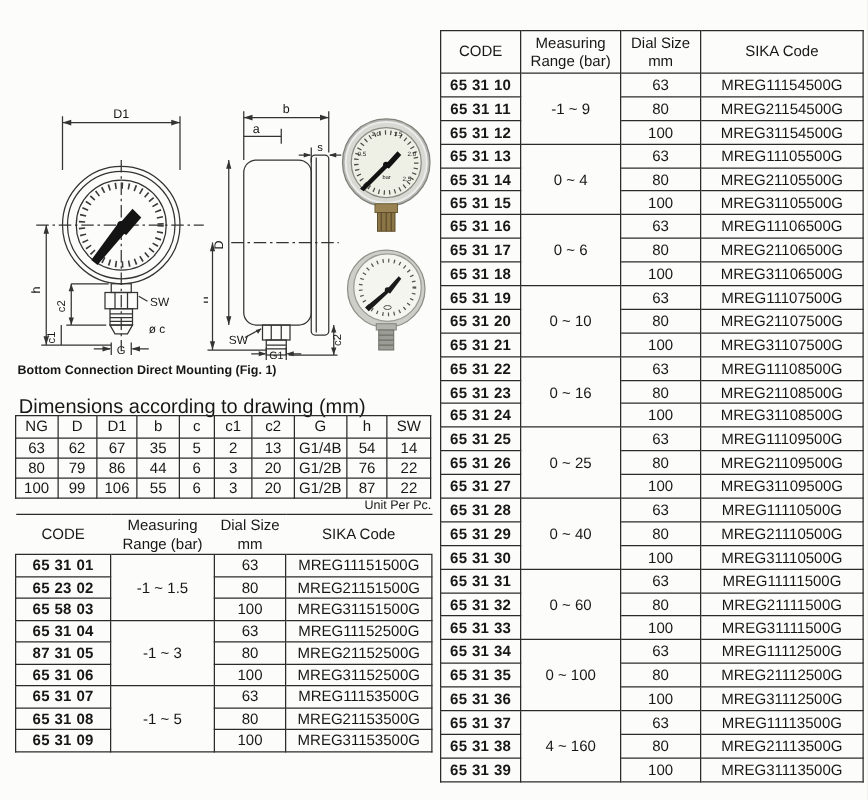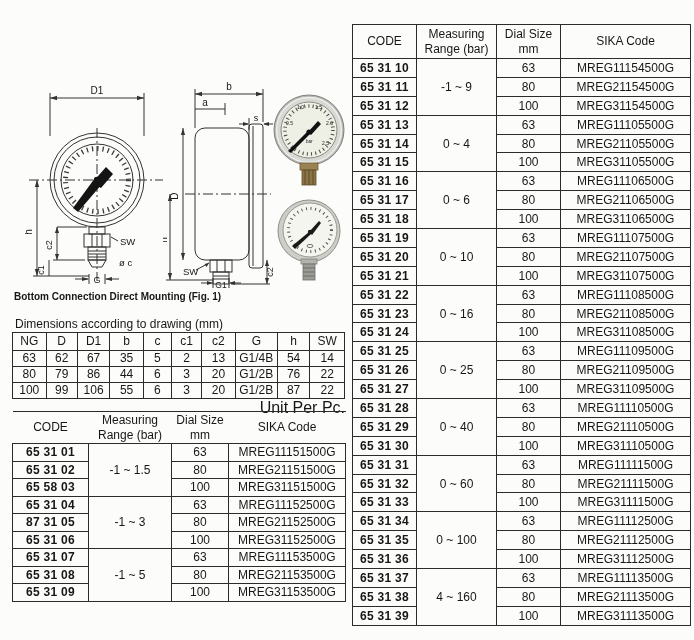--- a/index.html
+++ b/index.html
@@ -10,22 +10,22 @@
   .page{
     position:relative; width:694px; height:640px; margin:0 auto;
     background:var(--paper); color:var(--ink);
     font-family:"Liberation Sans", sans-serif; overflow:hidden;
   }
   .abs{position:absolute;}
   
   .title{left:37px; top:28px; font-size:18px; font-weight:700; font-style:italic; line-height:23px; letter-spacing:.2px;}
   
   .fig-caption{left:14px; top:291px; width:334px; font-size:10px; font-weight:700;}
-  .dims-caption{left:15px; top:317px; width:334px; font-size:12px;}
-  .unit-note{left:12px; top:399px; width:333px; font-size:16px; text-align:right;}
+  .dims-caption{left:15px; top:317px; width:334px; font-size:16px;}
+  .unit-note{left:12px; top:399px; width:333px; font-size:10px; text-align:right;}
   
   table{border-collapse:collapse; table-layout:fixed; color:var(--ink);}
   .dims{left:12px; top:332px; width:333px; font-size:12px;}
   .dims th,.dims td{border:1px solid var(--line); text-align:center; padding:0 1px; font-weight:400; height:15px; line-height:15px;margin-top:36px;}
   .dims th{height:17px;}
   .codes{font-size:12px;}
   .codes th,.codes td{border:1px solid var(--line); text-align:center; padding:0 2px; overflow:hidden; white-space:nowrap;}
   .codes thead th{font-weight:400; height:33px; line-height:1.2; vertical-align:middle;}
   .codes td{height:17px;}
   .codes .code-cell{font-weight:700; letter-spacing:.3px;margin-top:32px;}
@@ -296,21 +296,21 @@
       </tr>
     </thead>
     <tbody id="left-codes-body">
         <tr>
           <td class="code-cell">65 31 01</td>
           <td rowspan="3">-1 ~ 1.5</td>
           <td>63</td>
           <td>MREG11151500G</td>
         </tr>
         <tr>
-          <td class="code-cell">65 31 02</td>
+          <td class="code-cell">65 23 02</td>
           <td>80</td>
           <td>MREG21151500G</td>
         </tr>
         <tr>
           <td class="code-cell">65 58 03</td>
           <td>100</td>
           <td>MREG31151500G</td>
         </tr>
         <tr>
           <td class="code-cell">65 31 04</td>

